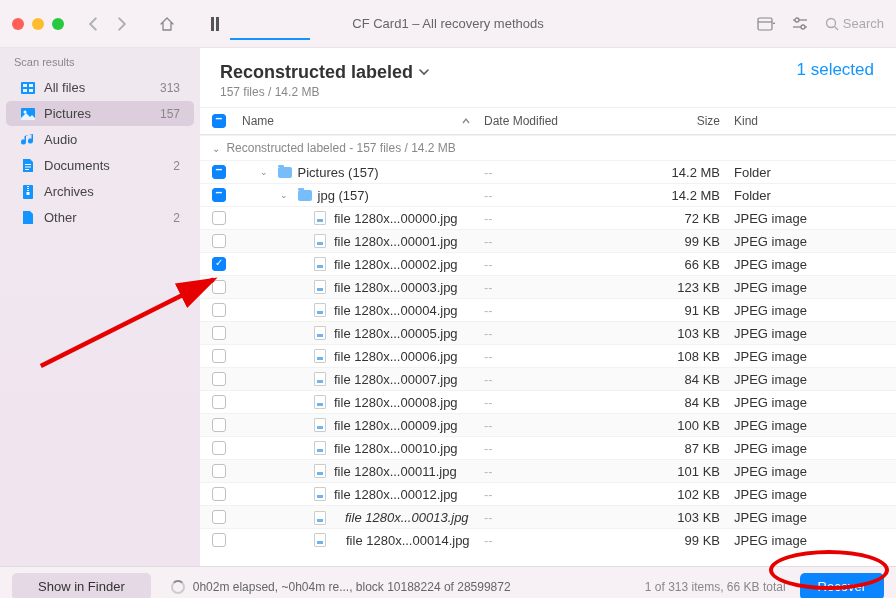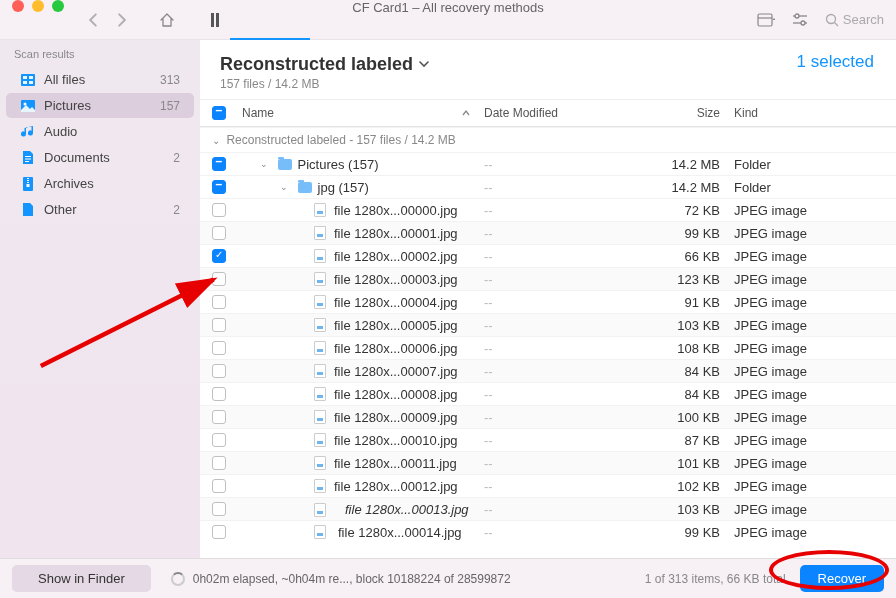--- a/index.html
+++ b/index.html
@@ -7,23 +7,24 @@
       width: 896px;
       height: 598px;
       font-family: -apple-system, BlinkMacSystemFont, "Helvetica Neue", sans-serif;
       font-size: 13px;
       background: #f7f0f5;
       overflow: hidden;
       color: #333;
       position: relative;
     }
     .titlebar {
-      height: 40px;
+      height: 48px;
       background: #f7f0f5;
       display: flex;
+      align-items: center;
       padding: 0 12px;
       border-bottom: 1px solid rgba(0,0,0,0.05);
       position: relative;
     }
     .traffic-lights { display: flex; gap: 8px; margin-right: 12px; }
     .traffic-light { width: 12px; height: 12px; border-radius: 50%; }
     .close-red { background: #ff5f56; }
     .min-yellow { background: #ffbd2d; }
     .max-green { background: #27c93f; }
     .nav-group { display: flex; gap: 10px; margin-left: 8px; color: #8a8a8a; align-items: center;}
@@ -494,21 +495,21 @@
       <span>file 1280x...00013.jpg</span>
     </div>
     <div class="col-date dash">--</div>
     <div class="col-size">103 KB</div>
     <div class="col-kind">JPEG image</div>
           </div>
           <div class="file-row">
     <div class="col-check">
               <div class="checkbox "></div>
             </div>
-    <div class="col-name" style="padding-left:72px; display:flex; align-items:center; gap:12px;">
+    <div class="col-name" style="padding-left:72px; display:flex; align-items:center; gap:20px;">
       <span class="file-icon"></span>
       <span>file 1280x...00014.jpg</span>
     </div>
     <div class="col-date dash">--</div>
     <div class="col-size">99 KB</div>
     <div class="col-kind">JPEG image</div>
           </div>
         </div>
     </div>
   </div>

